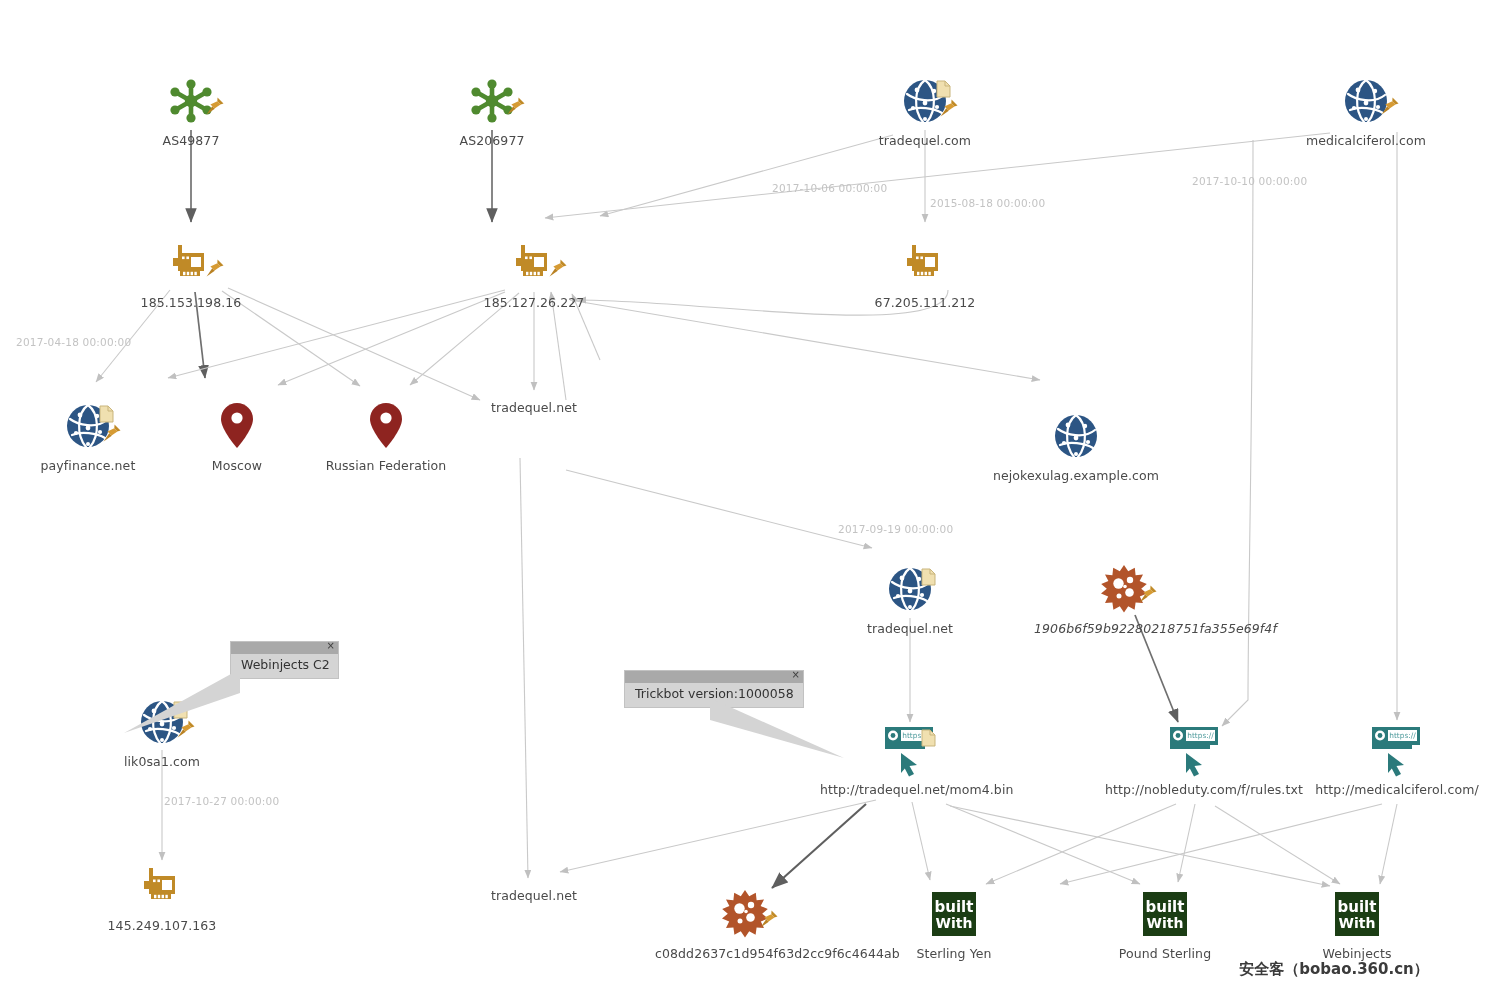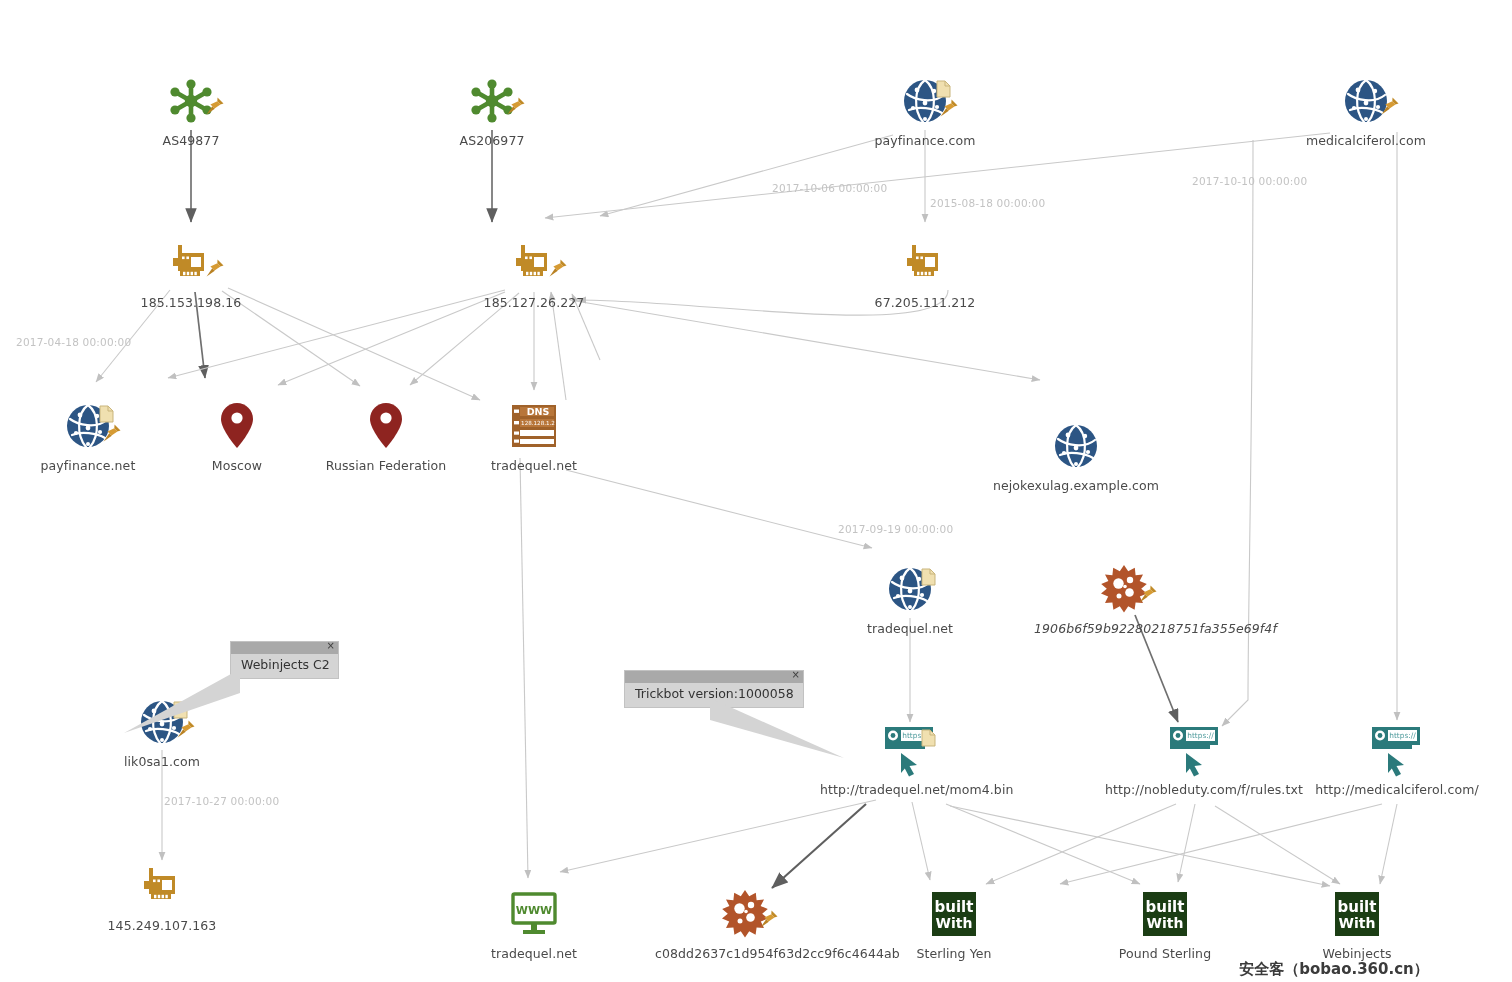--- a/index.html
+++ b/index.html
@@ -262,21 +262,21 @@
       <path d="M1,1 h8 l5,5 v11 h-13 z" fill="#f0e0b0" stroke="#c9b57c" stroke-width="1"></path>
       <path d="M9,1 v5 h5" fill="none" stroke="#c9b57c" stroke-width="1"></path>
     </svg></span>
        <span class="badge-pin" style="left:58%;top:26px;">
     <svg width="20" height="20" viewBox="0 0 20 20">
       <path d="M12.5,1.5 L18.5,7.5 L15.4,8.4 L12.3,5.3 z" fill="#c08a27"></path>
       <path d="M12.3,5.3 L15.4,8.4 L9.6,12.6 L5.4,8.4 z" fill="#d69b34"></path>
       <path d="M7.2,10.2 L1.6,18.4 L9.8,12.8 z" fill="#b98224"></path>
     </svg></span>
      </div>
-     <div class="label">payfinance.com</div>
+     <div class="label">tradequel.com</div>
       </div>
       <div class="node" style="left: 1366px; top: 72px;">
         <div class="glyph">
        <svg width="48" height="48" viewBox="0 0 48 48" aria-hidden="true">
     <circle cx="24" cy="24" r="21" fill="#2c5584"></circle>
     <g fill="none" stroke="#ffffff" stroke-width="2.2" stroke-linecap="round">
       <path d="M6,17 C14,23 32,27 43,18"></path>
       <path d="M24,3 C13,11 12,33 22,45"></path>
       <path d="M24,3 C35,11 36,33 26,45"></path>
       <path d="M8,33 C17,29 33,31 41,36"></path>
@@ -428,39 +428,23 @@
         <div class="glyph">
        <svg width="38" height="50" viewBox="0 0 38 50" aria-hidden="true">
     <path d="M19,2 C10.2,2 3,9.2 3,18 C3,29 19,47 19,47 C19,47 35,29 35,18 C35,9.2 27.8,2 19,2 z" fill="#8e2420"></path>
     <circle cx="19" cy="17" r="5.6" fill="#ffffff"></circle>
   </svg>
 
      </div>
      <div class="label">Russian Federation</div>
       </div>
       <div class="node" style="left: 534px; top: 397px;">
-        <div class="glyph">
-       <svg width="54" height="46" viewBox="0 0 54 46" aria-hidden="true">
-    <rect x="5" y="2" width="44" height="42" fill="#a0622a"></rect>
-    <rect x="13" y="4" width="34" height="9" fill="#b8763a"></rect>
-    <text x="31" y="12" font-family="DejaVu Sans, sans-serif" font-size="9.5" font-weight="bold" fill="#ffffff" text-anchor="middle">DNS</text>
-    <rect x="7" y="6.5" width="5" height="3.4" fill="#ffffff"></rect>
-    <rect x="13" y="16" width="34" height="8" fill="#b8763a"></rect>
-    <text x="31" y="22.3" font-family="DejaVu Sans, sans-serif" font-size="5.6" fill="#ffffff" text-anchor="middle">128.128.1.2</text>
-    <rect x="7" y="18" width="5" height="3.4" fill="#ffffff"></rect>
-    <rect x="13" y="27" width="34" height="6" fill="#ffffff"></rect>
-    <rect x="7" y="28.5" width="5" height="3.2" fill="#ffffff"></rect>
-    <rect x="13" y="36" width="34" height="5" fill="#ffffff"></rect>
-    <rect x="7" y="36.5" width="5" height="3.2" fill="#ffffff"></rect>
-  </svg>
-
-     </div>
      <div class="label">tradequel.net</div>
       </div>
-      <div class="node" style="left: 1076px; top: 417px;">
+      <div class="node" style="left: 1076px; top: 407px;">
         <div class="glyph">
        <svg width="48" height="48" viewBox="0 0 48 48" aria-hidden="true">
     <circle cx="24" cy="24" r="21" fill="#2c5584"></circle>
     <g fill="none" stroke="#ffffff" stroke-width="2.2" stroke-linecap="round">
       <path d="M6,17 C14,23 32,27 43,18"></path>
       <path d="M24,3 C13,11 12,33 22,45"></path>
       <path d="M24,3 C35,11 36,33 26,45"></path>
       <path d="M8,33 C17,29 33,31 41,36"></path>
     </g>
     <g fill="#ffffff">
@@ -629,29 +613,20 @@
     <circle cx="12" cy="12.5" r="2.4" fill="#2b7a7b"></circle>
     <rect x="20" y="7" width="29" height="11" fill="#ffffff"></rect>
     <text x="34.5" y="15.4" font-family="DejaVu Sans, sans-serif" font-size="7.4" fill="#4f9b9c" text-anchor="middle">https://</text>
     <path d="M20,50 L20,30 L36,42 L28.5,43 L33,51 L28,53.6 L23.8,45.6 z" fill="#2b7a7b"></path>
   </svg>
 
      </div>
      <div class="label">http://medicalciferol.com/</div>
       </div>
       <div class="node" style="left: 534px; top: 885px;">
-        <div class="glyph">
-       <svg width="50" height="46" viewBox="0 0 50 46" aria-hidden="true">
-    <rect x="4" y="3" width="42" height="29" rx="1.6" fill="none" stroke="#4f8a2f" stroke-width="3.4"></rect>
-    <text x="25" y="22.5" font-family="DejaVu Sans, sans-serif" font-size="11" font-weight="bold" fill="#4f8a2f" text-anchor="middle">WWW</text>
-    <rect x="22" y="32" width="6" height="7" fill="#4f8a2f"></rect>
-    <rect x="14" y="39" width="22" height="4" fill="#4f8a2f"></rect>
-  </svg>
-
-     </div>
      <div class="label">tradequel.net</div>
       </div>
       <div class="node" style="left: 745px; top: 885px;">
         <div class="glyph">
        <svg width="50" height="50" viewBox="0 0 50 50" aria-hidden="true">
     <path d="M25,1 L29.2,7.2 L35.8,3.8 L36.6,11.2 L44,10.4 L40.6,17 L47.8,20 L42.2,24.8
              L48,29.6 L40.8,32.4 L44,39 L36.6,38.4 L35.6,45.8 L29.2,42.2 L25,48.4
              L20.8,42.2 L14.4,45.8 L13.4,38.4 L6,39 L9.2,32.4 L2,29.6 L7.8,24.8
              L2.2,20 L9.4,17 L6,10.4 L13.4,11.2 L14.2,3.8 L20.8,7.2 z" fill="#b2542a"></path>
     <g fill="#ffffff">

